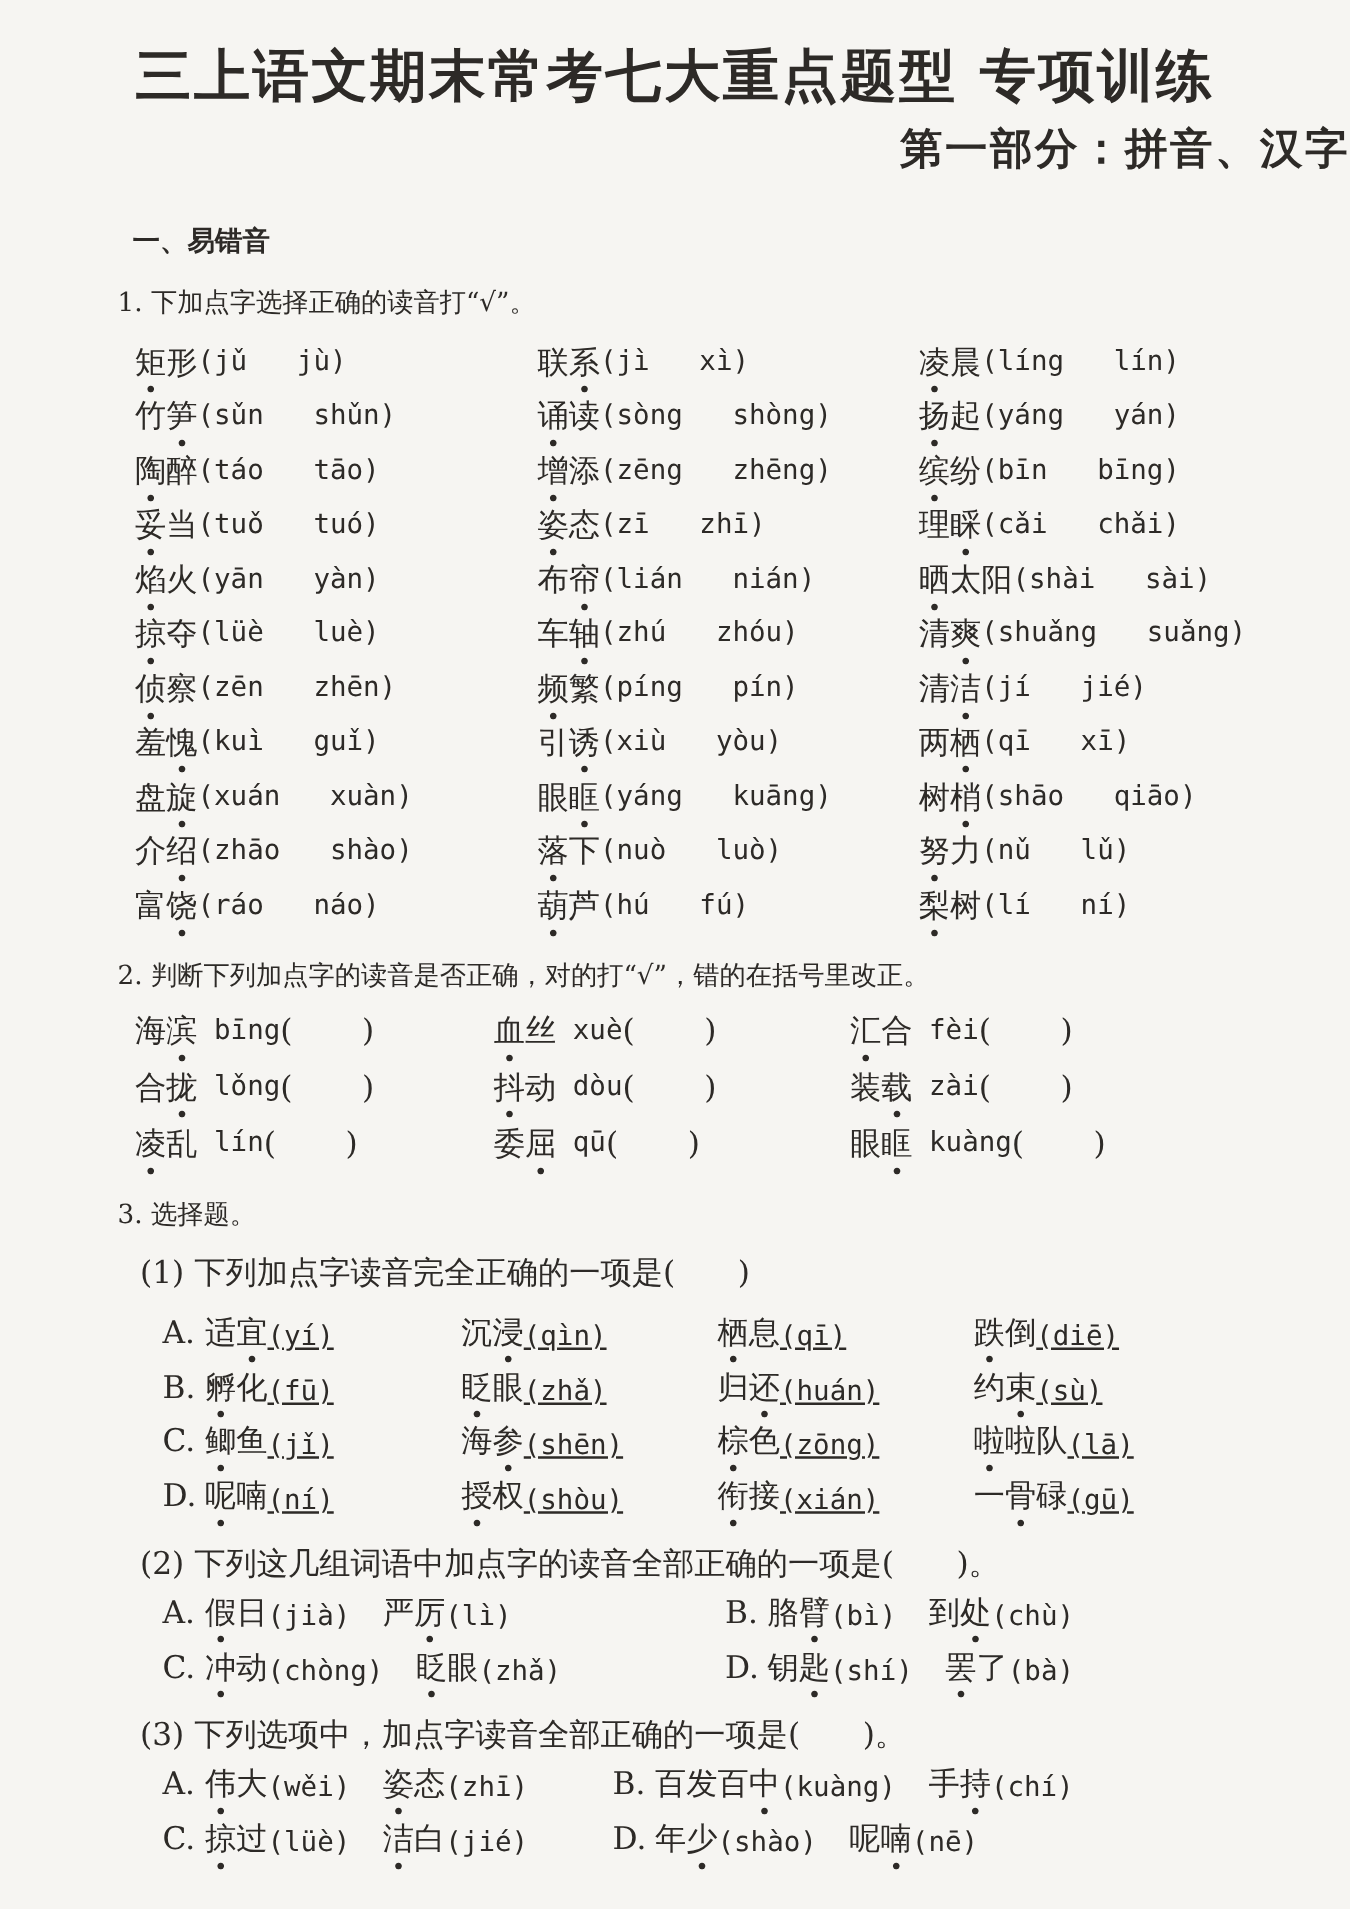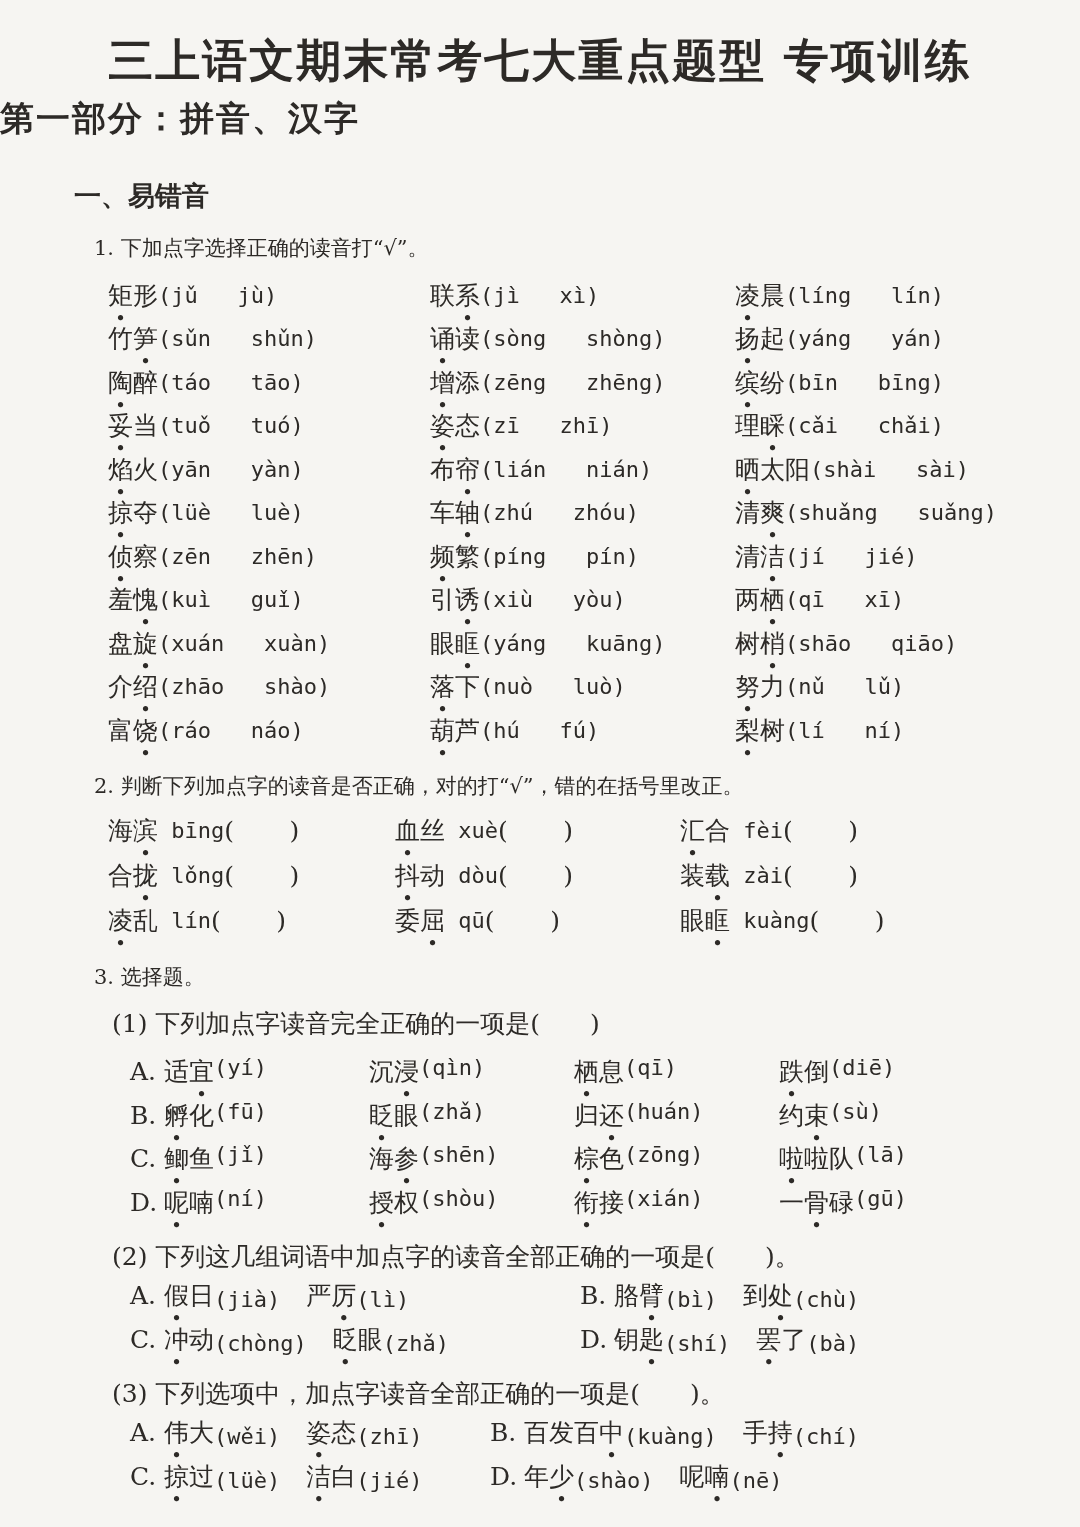--- a/index.html
+++ b/index.html
@@ -13,28 +13,28 @@
   }
   .page{width:1080px;height:1523px;}
   .doc-title{
     text-align:center;
     font-size:45px;font-weight:bold;
     padding-top:36px;
     letter-spacing:2px;
     line-height:1.1;
   }
   .doc-subtitle{
-    text-align:left;
+    text-align:right;
     font-size:34px;font-weight:bold;
     margin-top:10px;
     letter-spacing:2px;
   }
   .sec-heading{
-    margin:36px 0 0 74px;
-    font-size:27px;font-weight:bold;
+    margin:36px 0 0 106px;
+    font-size:22px;font-weight:bold;
     font-family:"DejaVu Sans","Liberation Sans",sans-serif;
   }
   .qtext{margin:20px 0 0 94px;font-size:21px;}
   .subtext{margin:16px 0 0 112px;font-size:25px;}
   
   .grid1{margin:12px 0 0 108px;display:grid;grid-template-columns:322px 305px 1fr;}
   .grid1 .entry{height:43.5px;display:flex;align-items:center;}
   .grid2{margin:8px 0 0 108px;display:grid;grid-template-columns:287px 285px 1fr;}
   .grid2 .entry{height:45px;display:flex;align-items:center;}
   .word{font-size:25px;}
@@ -46,21 +46,21 @@
   }
   .pinyin{
     font-family:"DejaVu Sans Mono","Liberation Mono",monospace;
     font-size:22px;white-space:pre;
   }
   .blank{font-size:25px;white-space:pre;}
   
   .optrows{margin-top:10px;}
   .optrow4{margin-left:130px;display:flex;align-items:center;height:43.5px;}
   .optlabel{font-size:25px;width:34px;flex:0 0 auto;}
-  .optrow4 .opt{width:205px;display:flex;align-items:flex-start;flex:0 0 auto;}
+  .optrow4 .opt{width:205px;display:flex;align-items:flex-end;flex:0 0 auto;text-decoration:underline;}
   .optrow4 .opt:first-of-type{width:175px;}
   
   .optgrid{margin-left:130px;display:grid;}
   .optgrid.w450{grid-template-columns:450px 1fr;}
   .optgrid.w360{grid-template-columns:360px 1fr;}
   .optgroup{display:flex;align-items:center;height:44px;}
   .optgroup .opt{display:flex;align-items:flex-end;margin-right:26px;}
 </style>
 </head>
 <body>

